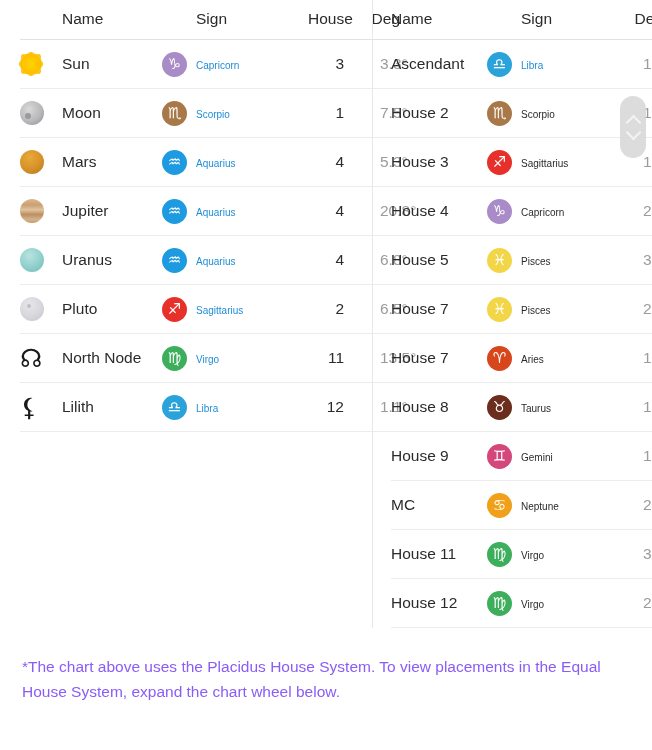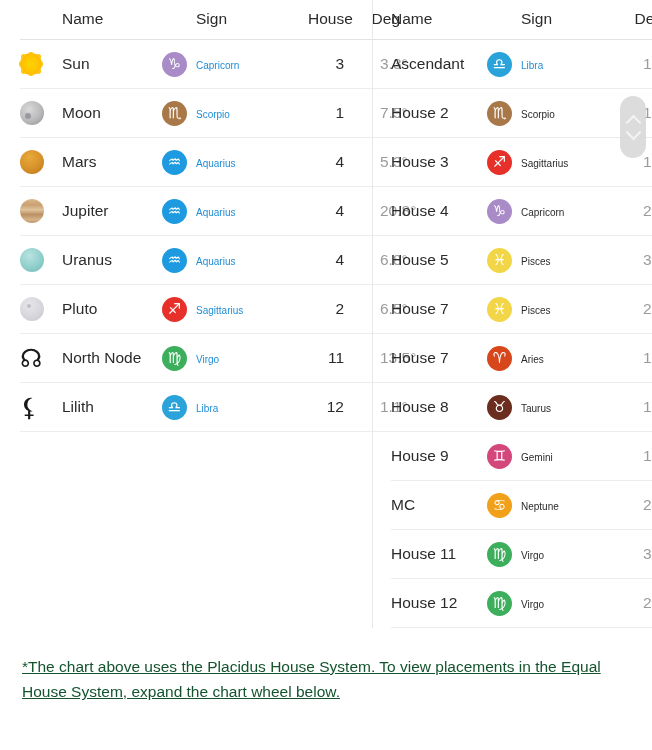--- a/index.html
+++ b/index.html
@@ -181,22 +181,21 @@
   }
   .chev.up { transform: rotate(-135deg); margin-bottom: -1px; }
   .chev.down { transform: rotate(45deg); margin-top: -3px; }
 
   
   .footnote {
     box-sizing: border-box;
     padding: 26px 22px 0 22px;
     font-size: 15.5px;
     line-height: 1.62;
-    color: #14532d;
-    text-decoration: underline;
+    color: #8b5cf6;
   }
 </style>
 </head>
 <body>
 
 <div id="page">
 
   <div class="tables-wrap">
 
     <div class="table-col left">

